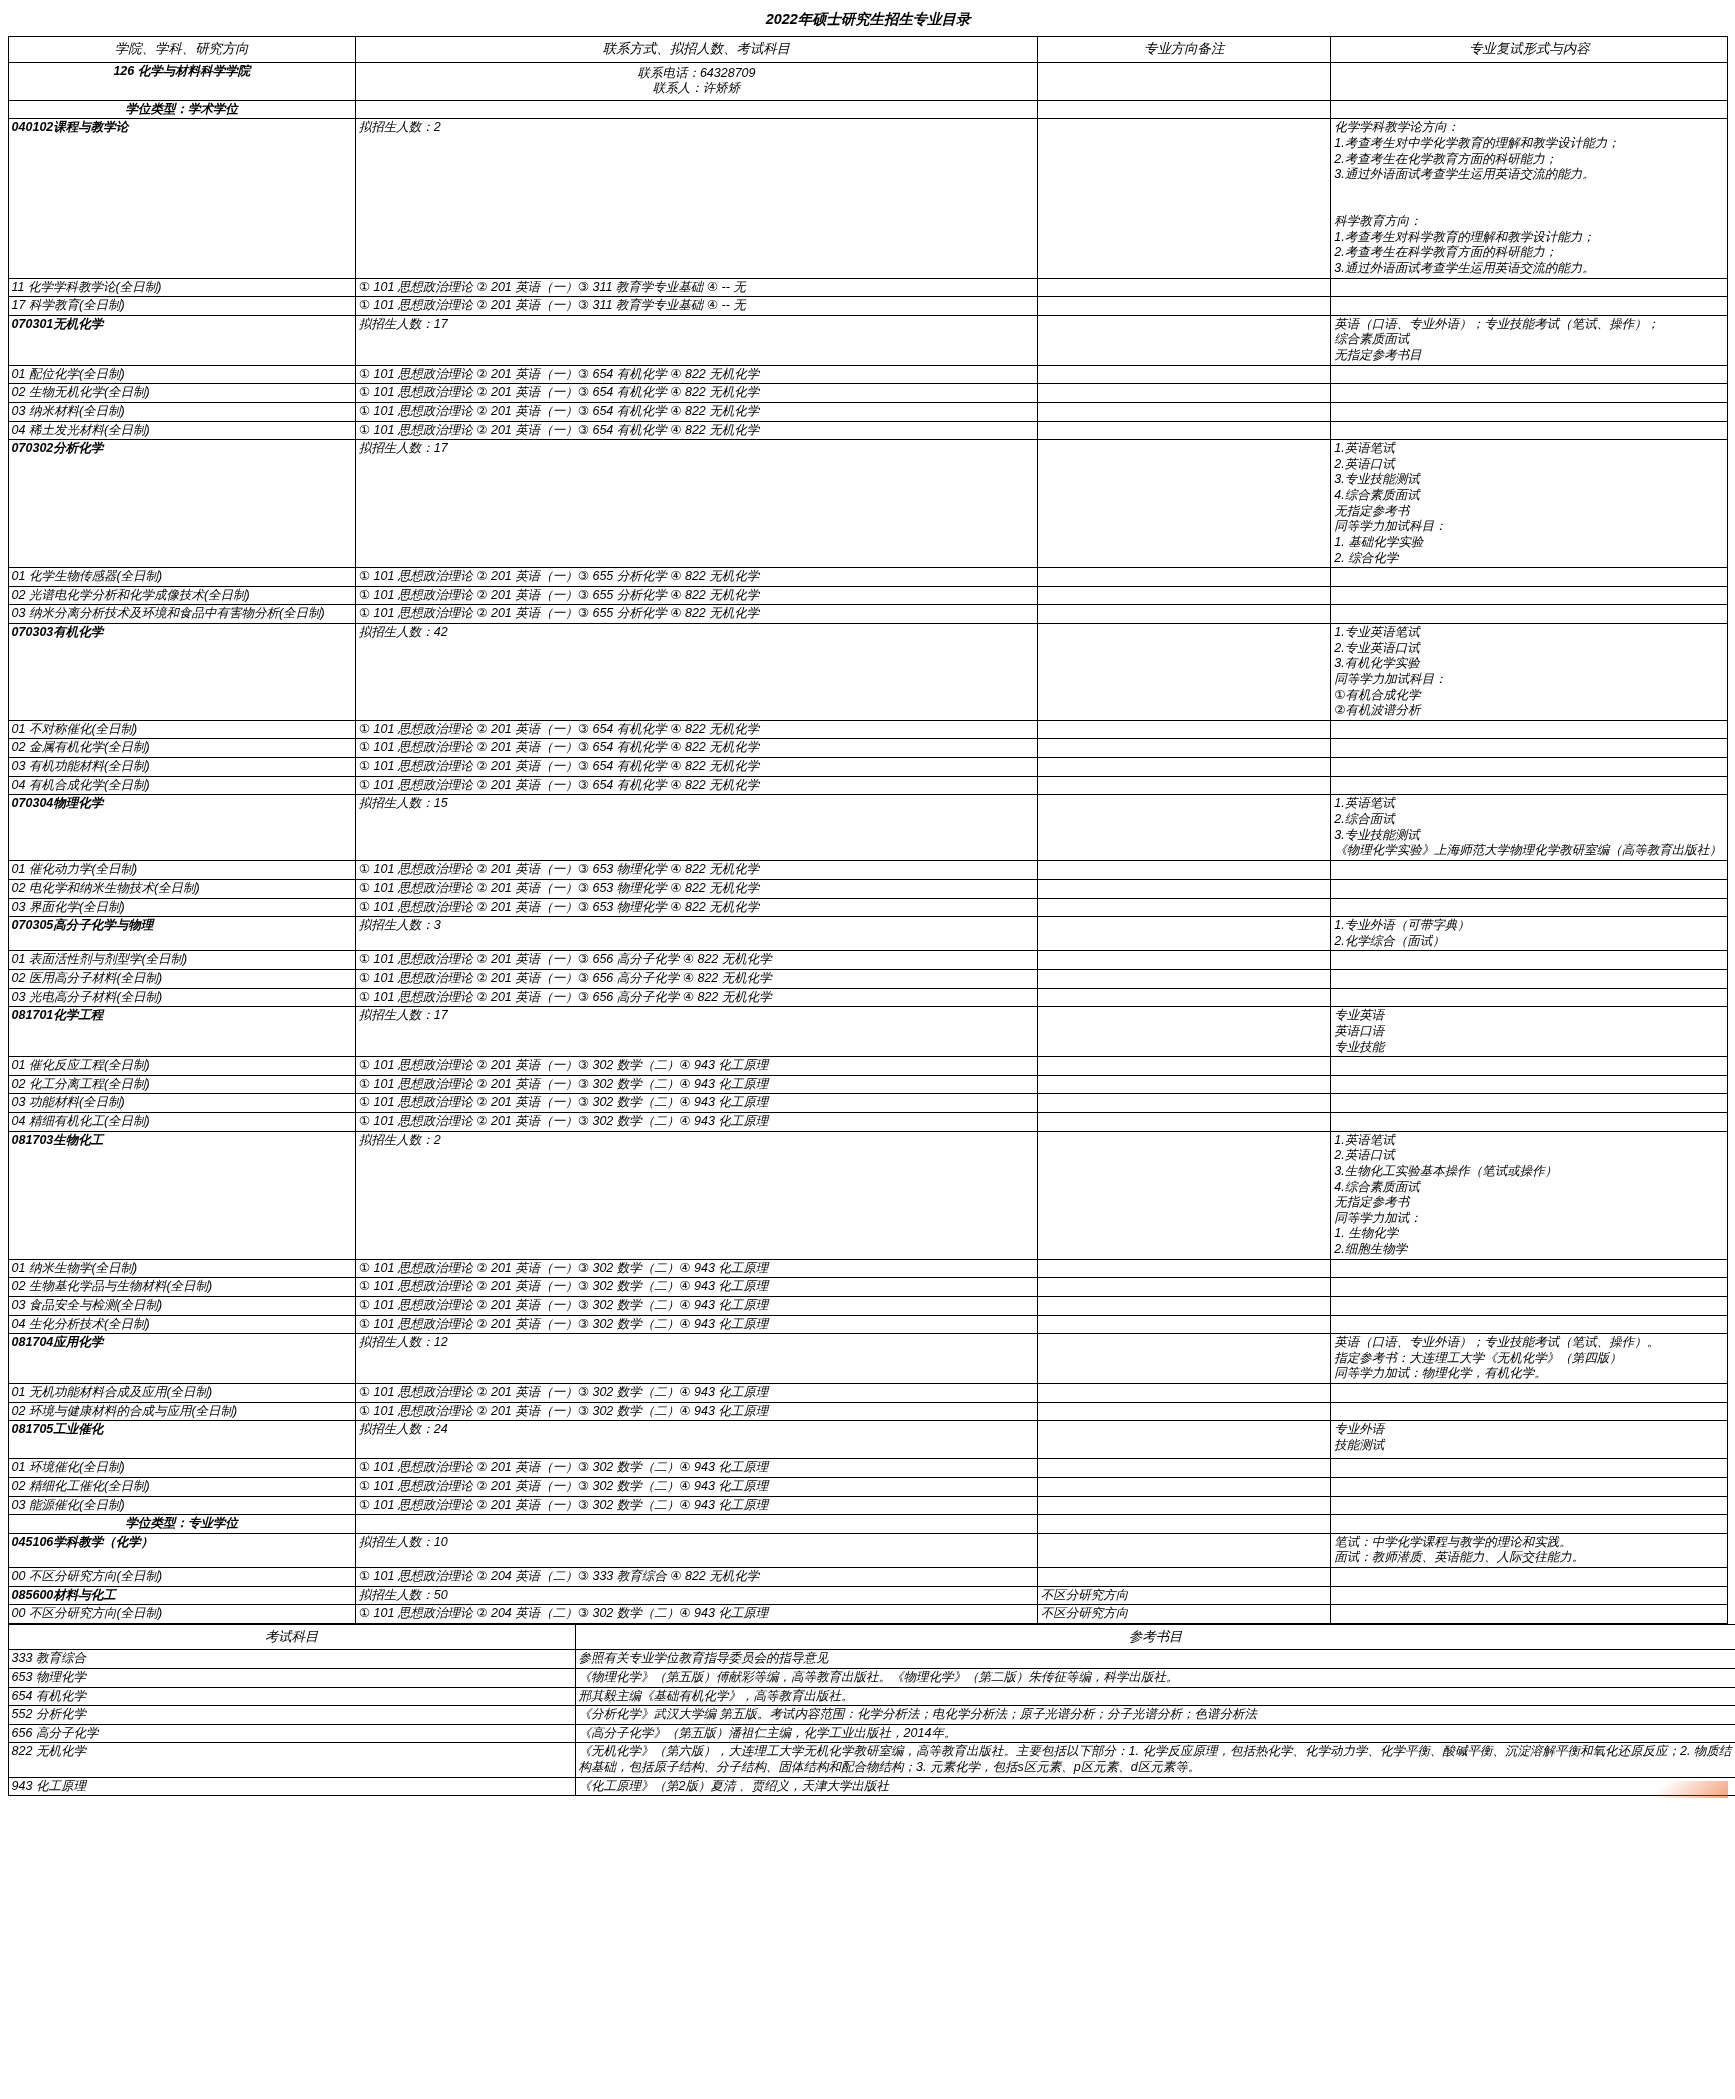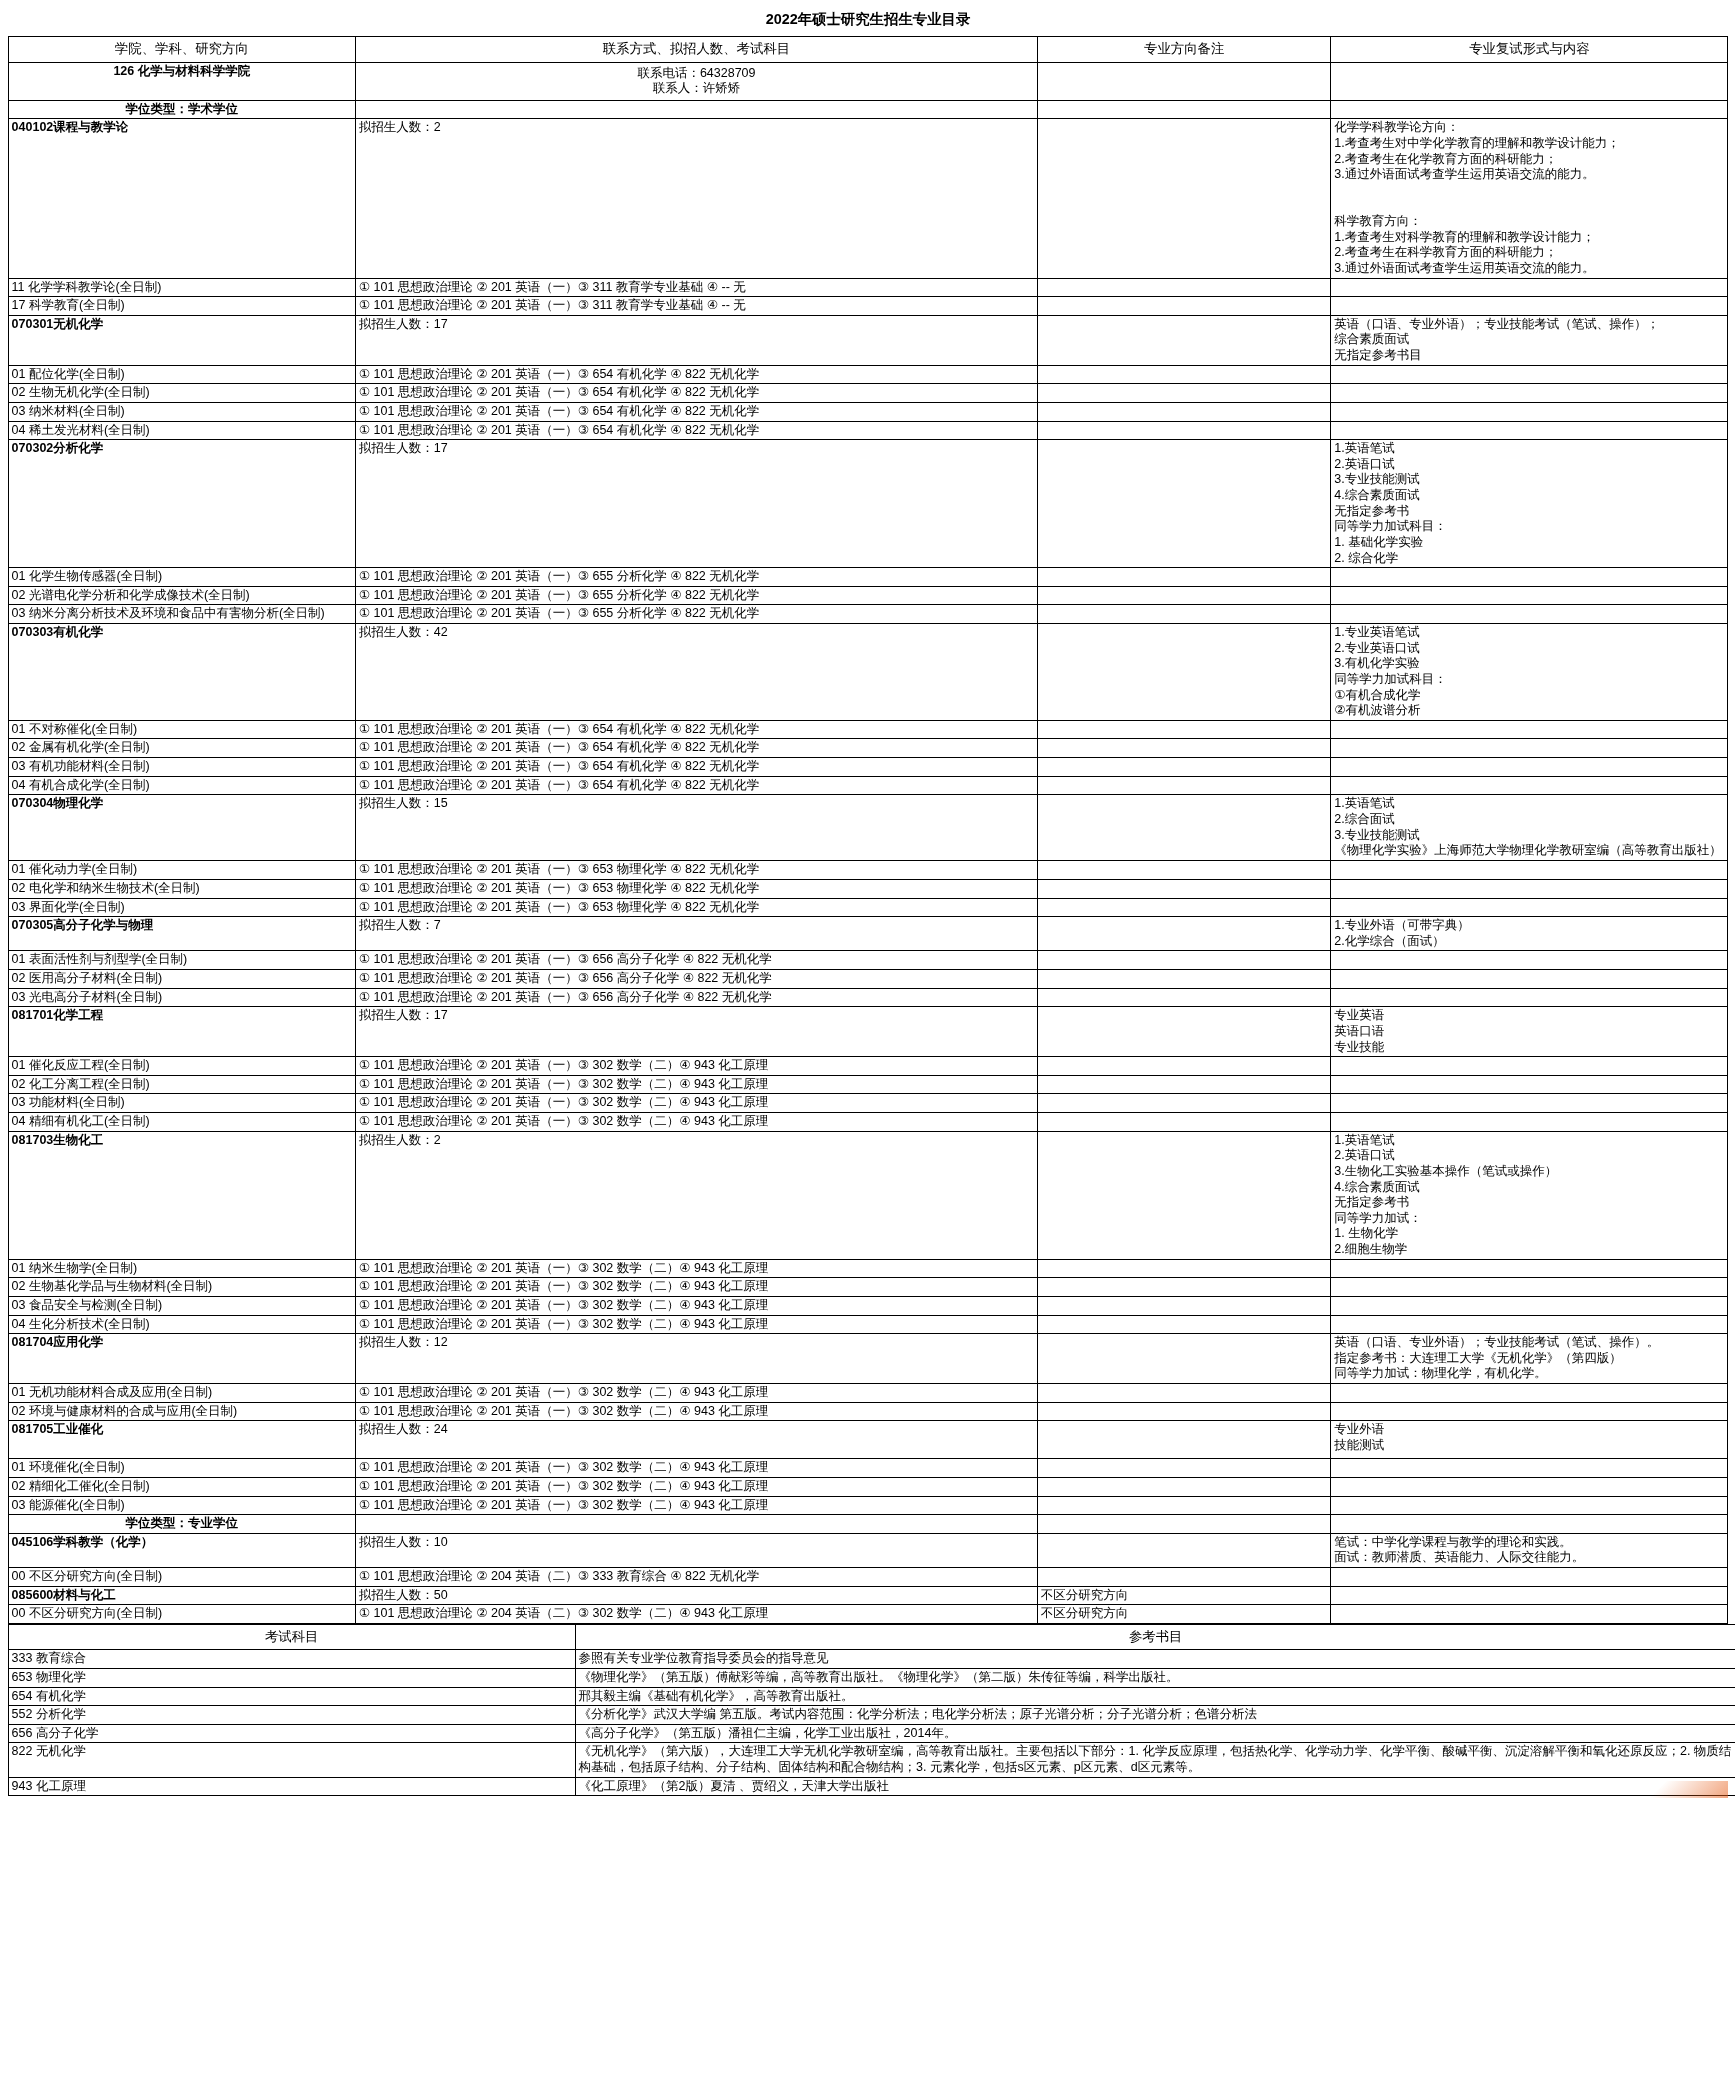--- a/index.html
+++ b/index.html
@@ -1,18 +1,18 @@
 <!DOCTYPE html>
 <html><head>
 <meta charset="utf-8">
 <style>
   html,body{margin:0;padding:0;background:#fff;}
   body{font-family:"Liberation Sans","DejaVu Sans",sans-serif;color:#000;
        width:1736px;}
-  .page{width:1736px;box-sizing:border-box;padding:5.8px 7.7px 19px 7.7px;}
+  .page{width:1736px;box-sizing:border-box;padding:5.8px 7.7px 19px 7.7px;font-style:italic;}
   .doc-title{text-align:center;font-weight:bold;font-size:14.4px;margin:3.8px 0 7.7px 0;}
   table{border-collapse:collapse;width:100%;table-layout:fixed;}
   td,th{border:1px solid #000;padding:1px 2.9px;font-size:12.5px;vertical-align:top;line-height:1.25;}
   .hdr{text-align:center;font-weight:normal;padding:3.8px 2.9px;font-size:13.4px;}
   .ctr{text-align:center;}
   .bold{font-weight:bold;}
   .c1{width:252px;}
   .c2{width:495px;}
   .c3{width:213px;}
   .c4{width:288px;}
@@ -210,21 +210,21 @@
           <td></td>
         </tr>
         <tr>
           <td>03 界面化学(全日制)</td>
           <td>① 101 思想政治理论 ② 201 英语（一）③ 653 物理化学 ④ 822 无机化学</td>
           <td></td>
           <td></td>
         </tr>
         <tr>
           <td class="bold">070305高分子化学与物理</td>
-          <td>拟招生人数：7</td>
+          <td>拟招生人数：3</td>
           <td></td>
           <td class="multiline" style="height:21px">1.专业外语（可带字典）
 2.化学综合（面试）</td>
         </tr>
         <tr>
           <td>01 表面活性剂与剂型学(全日制)</td>
           <td>① 101 思想政治理论 ② 201 英语（一）③ 656 高分子化学 ④ 822 无机化学</td>
           <td></td>
           <td></td>
         </tr>

